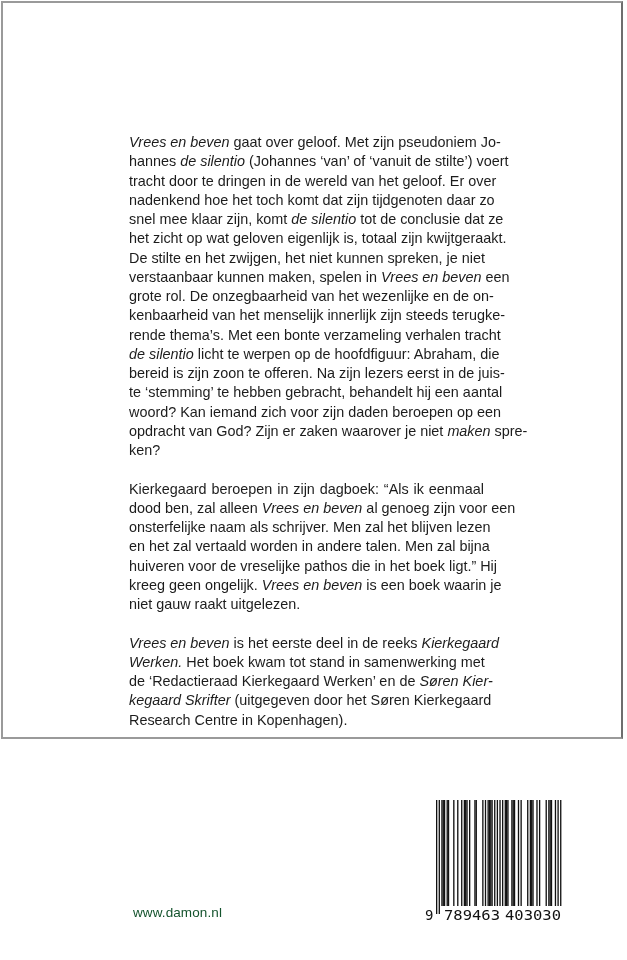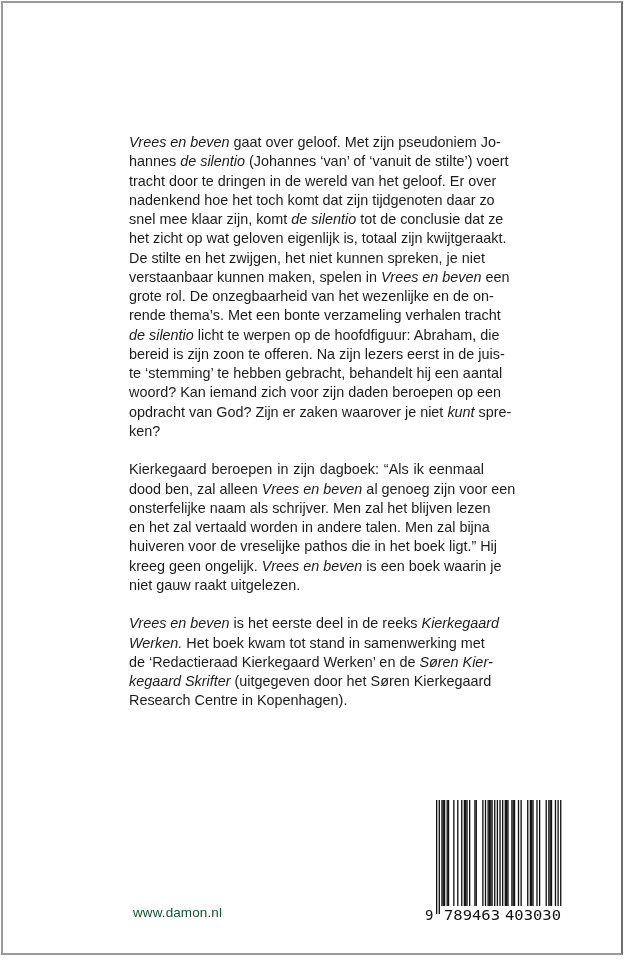--- a/index.html
+++ b/index.html
@@ -1,18 +1,18 @@
 <!DOCTYPE html>
 <html><head>
   <meta charset="utf-8">
   <style>
     html, body { margin: 0; padding: 0; background: #ffffff; }
     body { width: 627px; height: 960px; position: relative; overflow: hidden; }
     .cover {
-      position: absolute; left: 1px; top: 1px; width: 622px; height: 954px;
+      position: absolute; left: 1px; top: 1px; width: 622px; height: 738px;
       border-top: 2px solid #9a9a9a; border-left: 2px solid #9a9a9a;
       border-right: 2px solid #6e6e6e; border-bottom: 2px solid #9a9a9a;
       background: #ffffff; box-sizing: border-box;
     }
     .blurb {
       position: absolute; left: 126px; top: 130px; width: 355px;
       font-family: "Liberation Sans", sans-serif;
       font-size: 14.4px; line-height: 19.25px; color: #1c1c1c;
       text-align: justify; hyphens: manual;
     }
@@ -37,26 +37,27 @@
       <p>
         <span class="line"><em>Vrees en beven</em><span> gaat over geloof. Met zijn pseudoniem Jo-</span></span>
         <span class="line"><span>hannes </span><em>de silentio</em><span> (Johannes ‘van’ of ‘vanuit de stilte’) voert</span></span>
         <span class="line"><span>tracht door te dringen in de wereld van het geloof. Er over</span></span>
         <span class="line"><span>nadenkend hoe het toch komt dat zijn tijdgenoten daar zo</span></span>
         <span class="line"><span>snel mee klaar zijn, komt </span><em>de silentio</em><span> tot de conclusie dat ze</span></span>
         <span class="line"><span>het zicht op wat geloven eigenlijk is, totaal zijn kwijtgeraakt.</span></span>
         <span class="line"><span>De stilte en het zwijgen, het niet kunnen spreken, je niet</span></span>
         <span class="line"><span>verstaanbaar kunnen maken, spelen in </span><em>Vrees en beven</em><span> een</span></span>
         <span class="line"><span>grote rol. De onzegbaarheid van het wezenlijke en de on-</span></span>
+        <span class="line"><span>kenbaarheid van het menselijk innerlijk zijn steeds terugke-</span></span>
         <span class="line"><span>rende thema’s. Met een bonte verzameling verhalen tracht</span></span>
         <span class="line"><em>de silentio</em><span> licht te werpen op de hoofdfiguur: Abraham, die</span></span>
         <span class="line"><span>bereid is zijn zoon te offeren. Na zijn lezers eerst in de juis-</span></span>
         <span class="line"><span>te ‘stemming’ te hebben gebracht, behandelt hij een aantal</span></span>
         <span class="line"><span>woord? Kan iemand zich voor zijn daden beroepen op een</span></span>
-        <span class="line"><span>opdracht van God? Zijn er zaken waarover je niet </span><em>kunt</em><span> spre-</span></span>
+        <span class="line"><span>opdracht van God? Zijn er zaken waarover je niet </span><em>maken</em><span> spre-</span></span>
         <span class="line last"><span>ken?</span></span>
       </p>
       <p>
         <span class="line"><span>Kierkegaard beroepen in zijn dagboek: “Als ik eenmaal</span></span>
         <span class="line"><span>dood ben, zal alleen </span><em>Vrees en beven</em><span> al genoeg zijn voor een</span></span>
         <span class="line"><span>onsterfelijke naam als schrijver. Men zal het blijven lezen</span></span>
         <span class="line"><span>en het zal vertaald worden in andere talen. Men zal bijna</span></span>
         <span class="line"><span>huiveren voor de vreselijke pathos die in het boek ligt.” Hij</span></span>
         <span class="line"><span>kreeg geen ongelijk. </span><em>Vrees en beven</em><span> is een boek waarin je</span></span>
         <span class="line last"><span>niet gauw raakt uitgelezen.</span></span>

